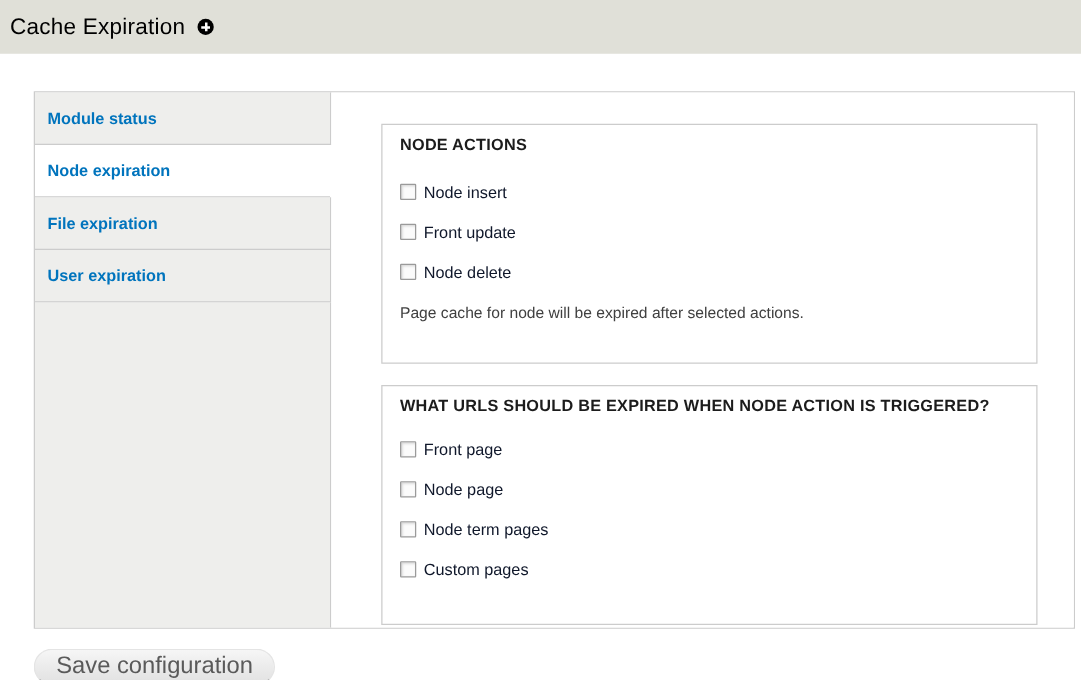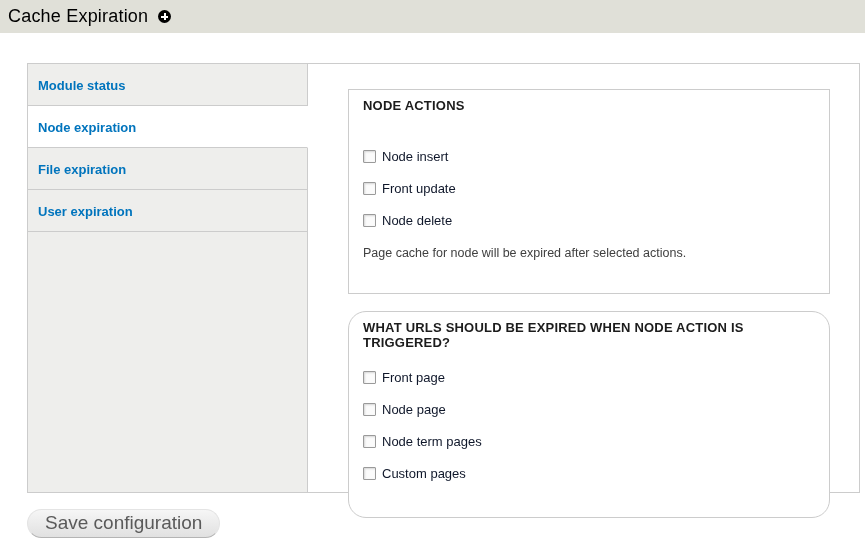--- a/index.html
+++ b/index.html
@@ -5,21 +5,21 @@
   * { margin: 0; padding: 0; box-sizing: border-box; }
   html, body { width: 865px; height: 544px; overflow: hidden; }
   body {
     background: #ffffff;
     font-family: "Liberation Sans", "DejaVu Sans", sans-serif;
     color: #333;
   }
 
   
   .page-header {
-    height: 33px;
+    height: 43px;
     background: #e0e0d8;
     display: flex;
     align-items: center;
     padding-left: 8px;
   }
   .page-title {
     font-size: 18px;
     font-weight: 400;
     color: #000;
     letter-spacing: 0.2px;
@@ -40,21 +40,21 @@
   
   .vt-wrapper {
     margin: 30px 0 0 27px;
     width: 833px;
     height: 430px;
     border: 1px solid #ccc;
     display: flex;
     background: #fff;
   }
   .vt-list {
-    width: 280px;
+    width: 237px;
     display: flex;
     flex-direction: column;
     list-style: none;
   }
   .vt-tab {
     padding: 12px 10px 11px;
     background: #eeeeec;
     border-bottom: 1px solid #ccc;
     border-right: 1px solid #ccc;
     cursor: pointer;
@@ -79,30 +79,30 @@
   .vt-pane {
     flex: 1;
     padding: 25px 29px 0 40px;
     background: #fff;
   }
   .panel {
     border: 1px solid #ccc;
     padding: 8px 14px 32px 14px;
     background: #fff;
   }
-  .panel + .panel { margin-top: 17px; border-radius: 18px; }
+  .panel + .panel { margin-top: 17px; }
   .panel-2 { padding-bottom: 19px; }
   .panel-legend {
     font-size: 13px;
     line-height: 15px;
     font-weight: bold;
     color: #1c1c1c;
     text-transform: uppercase;
     letter-spacing: 0.2px;
-    margin-bottom: 36px;
+    margin-bottom: 23px;
   }
   .panel-2 .panel-legend { margin-bottom: 20px; }
   .cb-row {
     display: flex;
     align-items: center;
     margin-bottom: 17px;
     cursor: pointer;
     width: max-content;
   }
   .cb-row input[type="checkbox"] {

